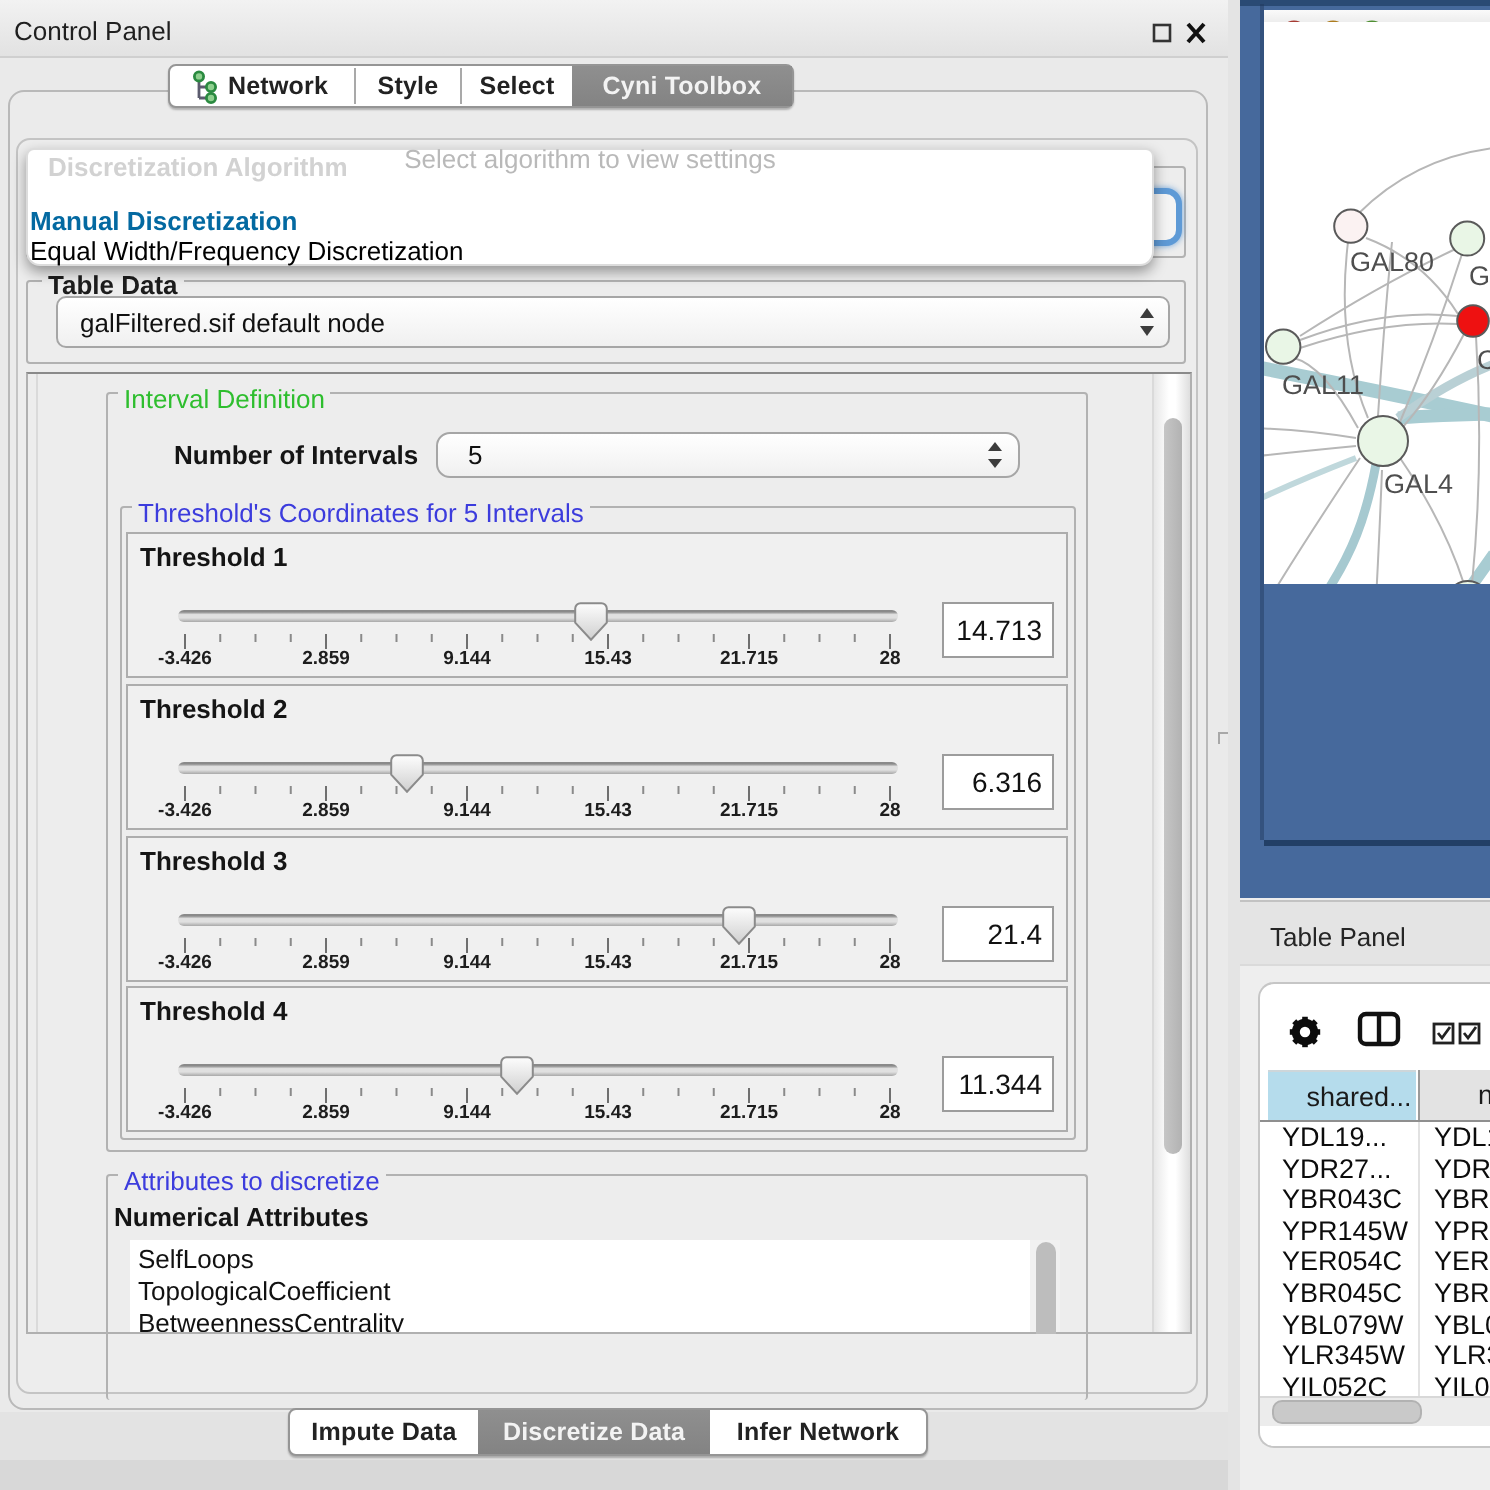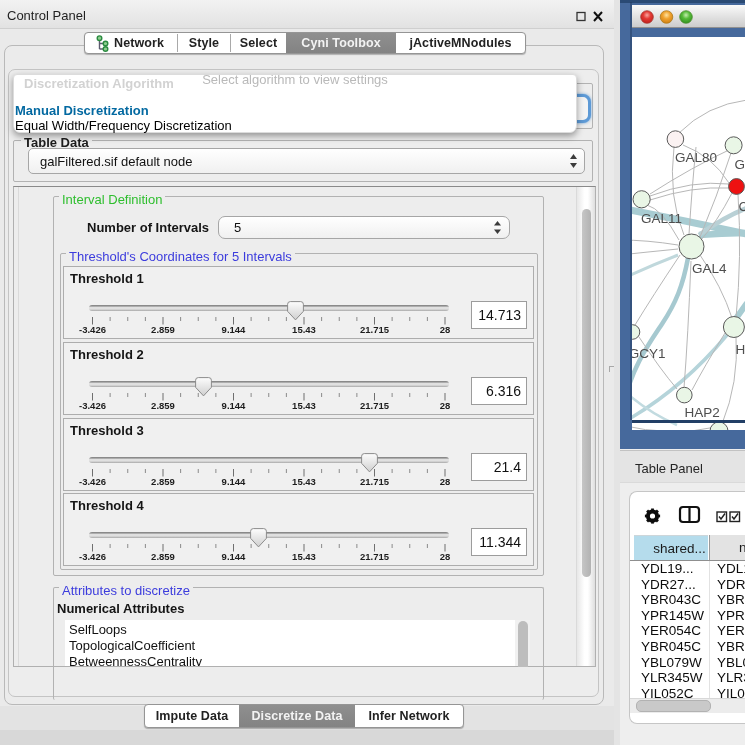--- a/index.html
+++ b/index.html
@@ -48,21 +48,20 @@
       <path d="M3.5 6 L3.5 15 M3.5 9.5 L8 9.5 M3.5 15 L8 15" stroke="#5b5b6e" stroke-width="1.4" fill="none"></path>
       <circle cx="3.5" cy="4.2" r="2.3" fill="#8fd08f" stroke="#2a8a40" stroke-width="1.4"></circle>
       <circle cx="9.5" cy="9.5" r="2.3" fill="#8fd08f" stroke="#2a8a40" stroke-width="1.4"></circle>
       <circle cx="9.5" cy="15" r="2.3" fill="#8fd08f" stroke="#2a8a40" stroke-width="1.4"></circle>
     </svg>Network</div>
   <div class="sep"></div>
   <div class="tab" style="width:52px;">Style</div>
   <div class="sep"></div>
   <div class="tab" style="width:55px;">Select</div>
   <div class="tab sel" style="width:110px;">Cyni Toolbox</div>
-  <div class="tab" style="width:129px;">jActiveMNodules</div>
 </div>
 
 <div class="abs" style="left:4px;top:45px;width:600px;height:660px;background:#ebebeb;
      border:1px solid #b9b9b9;border-radius:8px;box-sizing:border-box;"></div>
 <div class="abs" style="left:8px;top:69px;width:591px;height:628px;background:#ededed;
      border:1px solid #c4c4c4;border-radius:7px;box-sizing:border-box;"></div>
 <div class="abs" style="left:614px;top:0;width:8px;height:745px;background:#e4e4e4;"></div>
 
 <div class="grp" style="left:13px;top:83px;width:578px;height:44px;">
 </div>
@@ -333,21 +332,21 @@
       <stop offset="0" stop-color="#c4ecae"></stop>
         <stop offset="0.45" stop-color="#57bb3a"></stop>
         <stop offset="1" stop-color="#2f921d"></stop>
     </radialGradient>
   </defs>
   <circle cx="15" cy="13" r="6.3" fill="url(#rg)" stroke="#a63b33" stroke-width="0.8"></circle>
   <circle cx="34.5" cy="13" r="6.3" fill="url(#yg)" stroke="#ad7c1f" stroke-width="0.8"></circle>
   <circle cx="54" cy="13" r="6.3" fill="url(#gg)" stroke="#4f8f33" stroke-width="0.8"></circle>
 </svg>
 
-<div class="abs" style="left:632px;top:37px;width:113px;height:393px;background:#fff;overflow:hidden;text-align:center;">
+<div class="abs" style="left:632px;top:11px;width:113px;height:281px;background:#fff;overflow:hidden;text-align:center;">
 <svg width="113" height="393" viewBox="0 0 113 393" style="position:absolute;left:0;top:0;">
   <g fill="none">
 
     <path d="M-12 171 Q50 183 115 197" stroke="#a8ccd2" stroke-width="7"></path>
     <path d="M67 198 Q90 196.5 115 196" stroke="#a8ccd2" stroke-width="6.5"></path>
     <path d="M56 221 C51 248 44 266 30 287 C16 308 0 330 -10 372" stroke="#a6c9d0" stroke-width="4.5"></path>
     <path d="M46 218 Q15 230 -12 243" stroke="#c0d8dc" stroke-width="3"></path>
     <path d="M115 171 Q92 180 67 198" stroke="#b9d0d5" stroke-width="4.5"></path>
     <path d="M115 266 Q108 276 100 287" stroke="#a8ccd2" stroke-width="6"></path>
     <path d="M95 298 Q48 354 -10 386" stroke="#b5d4da" stroke-width="3.5"></path>

